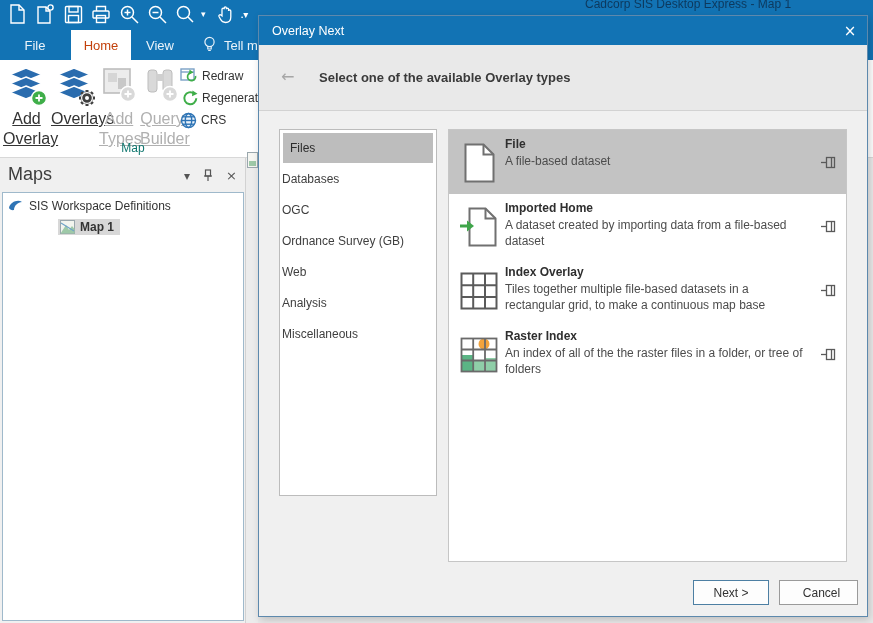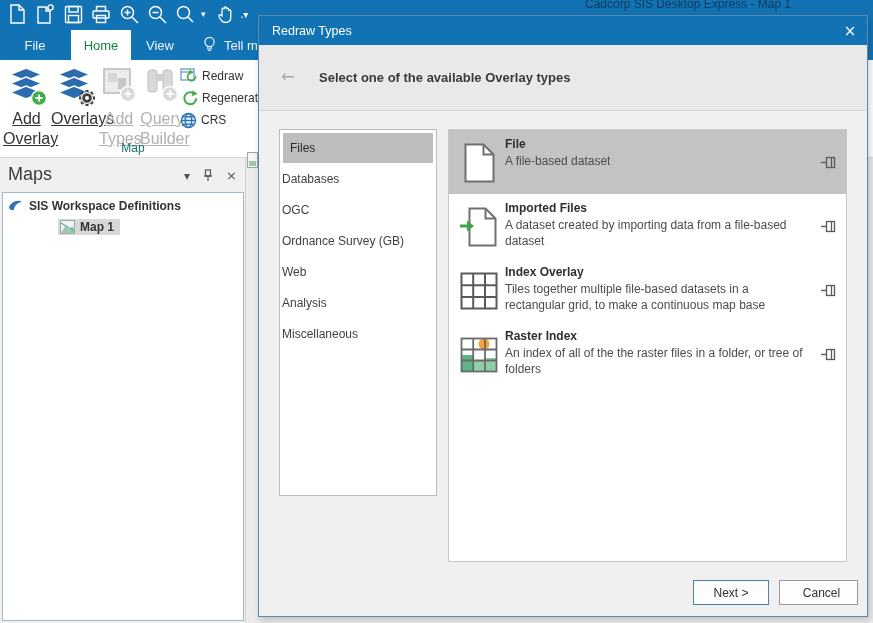--- a/index.html
+++ b/index.html
@@ -8,42 +8,42 @@
   .app { position:absolute; inset:0; width:873px; height:623px; }
 
   
   .topbar { position:absolute; left:0; top:0; width:873px; height:60px; background:#1273b4; overflow:hidden; }
   .qat { position:absolute; left:5px; top:2px; display:flex; align-items:center; gap:4px; height:24px; }
   .qat .qicon { width:24px; height:22px; display:flex; align-items:center; justify-content:center; }
   .qat .caret { color:#fff; font-size:9px; width:8px; font-family:"DejaVu Sans", sans-serif; }
   .win-title { position:absolute; left:585px; top:-3px; color:rgba(12,44,74,0.82); font-size:12px; white-space:nowrap; }
   .tabs { position:absolute; left:0; top:30px; height:30px; width:873px; }
   .tab { position:absolute; top:0; height:30px; display:flex; align-items:center; justify-content:center; color:#eaf3fa; font-size:13px; cursor:default; }
-  .tab.active { background:#ffffff; color:#15803d; }
+  .tab.active { background:#ffffff; color:#c2410c; }
   .tellme { position:absolute; left:203px; top:0; height:30px; display:flex; align-items:center; gap:8px; color:#eaf3fa; font-size:13px; }
 
   
   .ribbon { position:absolute; left:0; top:60px; width:873px; height:98px; background:#ffffff; border-bottom:1px solid #d8d8d8; }
   .bigbtns { position:absolute; left:3px; top:2px; display:flex; }
   .bigbtn { width:47px; margin-right:1px; text-align:center; padding-top:3px; }
   .bigbtn .bicon { height:42px; display:flex; align-items:flex-start; justify-content:center; position:relative; }
   .bigbtn .blabel { font-size:16px; color:#333; line-height:20px; margin-top:2px;text-decoration:underline; }
   .bigbtn.disabled .blabel { color:#b0b0b0; }
   .bigbtn.addtheme { width:40px; } .bigbtn.querybuilder { width:44px; }
   .smallbtns { position:absolute; left:180px; top:5px; }
   .smallbtn { display:flex; align-items:center; gap:4px; height:22px; font-size:12px; color:#333; white-space:nowrap; }
   .grouplabel { position:absolute; left:0; top:81px; width:266px; text-align:center; font-size:12px; color:#0f766e; }
 
   
   .maps-panel { position:absolute; left:0; top:158px; width:245px; height:465px; background:#f0f0f0; }
   .maps-title { position:absolute; left:8px; top:6px; font-size:18px; color:#3d3d3d; }
   .panel-icons { position:absolute; right:8px; top:10px; display:flex; gap:13px; align-items:center; color:#555; }
   .panel-icons .pi { font-size:12px; font-family:"DejaVu Sans", sans-serif; }
   .tree { position:absolute; left:2px; top:34px; width:242px; height:429px; background:#fff; border:1px solid #9fb9cb; }
-  .tree-row { display:flex; align-items:center; gap:5px; font-size:12px; color:#333; height:17px; margin-top:4px;font-weight:bold; }
+  .tree-row { display:flex; align-items:center; gap:5px; font-size:12px; color:#333; height:17px; margin-top:4px; }
   .tree-row.root { margin-left:5px; }
   .tree-row.child { margin-left:24px;padding-left:31px; }
   .tree-sel { display:flex; align-items:center; gap:5px; background:#d8d8d8; padding:1px 6px 1px 2px; }
   .tree-row.child b { font-size:12px; }
 
   .side-strip { position:absolute; left:245px; top:158px; width:13px; height:465px; background:#ececec; border-left:1px solid #d2d2d2; }
   .frag-icon { position:absolute; left:247px; top:152px; width:11px; height:16px; background:#f6f6f2; border:1px solid #9aa7ad; z-index:5; }
   .frag-icon::after { content:""; position:absolute; left:1px; bottom:1px; width:7px; height:5px; background:#9ec9a8; }
 
   
@@ -274,21 +274,21 @@
           <b>Map 1</b>
         </span>
       </div>
     </div>
   </div>
   <div class="side-strip"></div>
   <div class="frag-icon"></div>
 
   <div class="dialog">
     <div class="dlg-titlebar">
-      <span class="dlg-title">Redraw Types</span>
+      <span class="dlg-title">Overlay Next</span>
       <span class="dlg-close">×</span>
     </div>
     <div class="dlg-header">
       <span class="back-arrow">←</span>
       <span class="dlg-heading">Select one of the available Overlay types</span>
     </div>
 
     <div class="cat-list">
       <div class="cat-item selected">Files</div>
       <div class="cat-item">Databases</div>
@@ -324,21 +324,21 @@
       <div class="type-row">
         <span class="type-icon">
           <svg width="38" height="40" viewBox="0 0 38 40">
               <path d="M9.5 1.5 h16 l10 10 v27 h-26 z" fill="#fff" stroke="#707070" stroke-width="2"></path>
               <path d="M25.5 1.5 v10 h10" fill="none" stroke="#707070" stroke-width="2"></path>
               <line x1="0" y1="19" x2="8" y2="19" stroke="#3fa54a" stroke-width="3"></line>
               <polygon points="7,13.5 14,19 7,24.5" fill="#3fa54a"></polygon>
             </svg>
         </span>
         <span class="type-text">
-          <div class="type-name">Imported Files</div>
+          <div class="type-name">Imported Home</div>
           <div class="type-desc">A dataset created by importing data from a file-based dataset</div>
         </span>
         <span class="type-pin">
           <svg width="15" height="13" viewBox="0 0 15 13" fill="none" stroke="#5a5a5a" stroke-width="1.3">
               <line x1="0" y1="6.5" x2="5" y2="6.5"></line>
               <rect x="5.5" y="1.5" width="8" height="10"></rect>
               <line x1="10.5" y1="1.5" x2="10.5" y2="11.5"></line>
             </svg>
         </span>
       </div>

